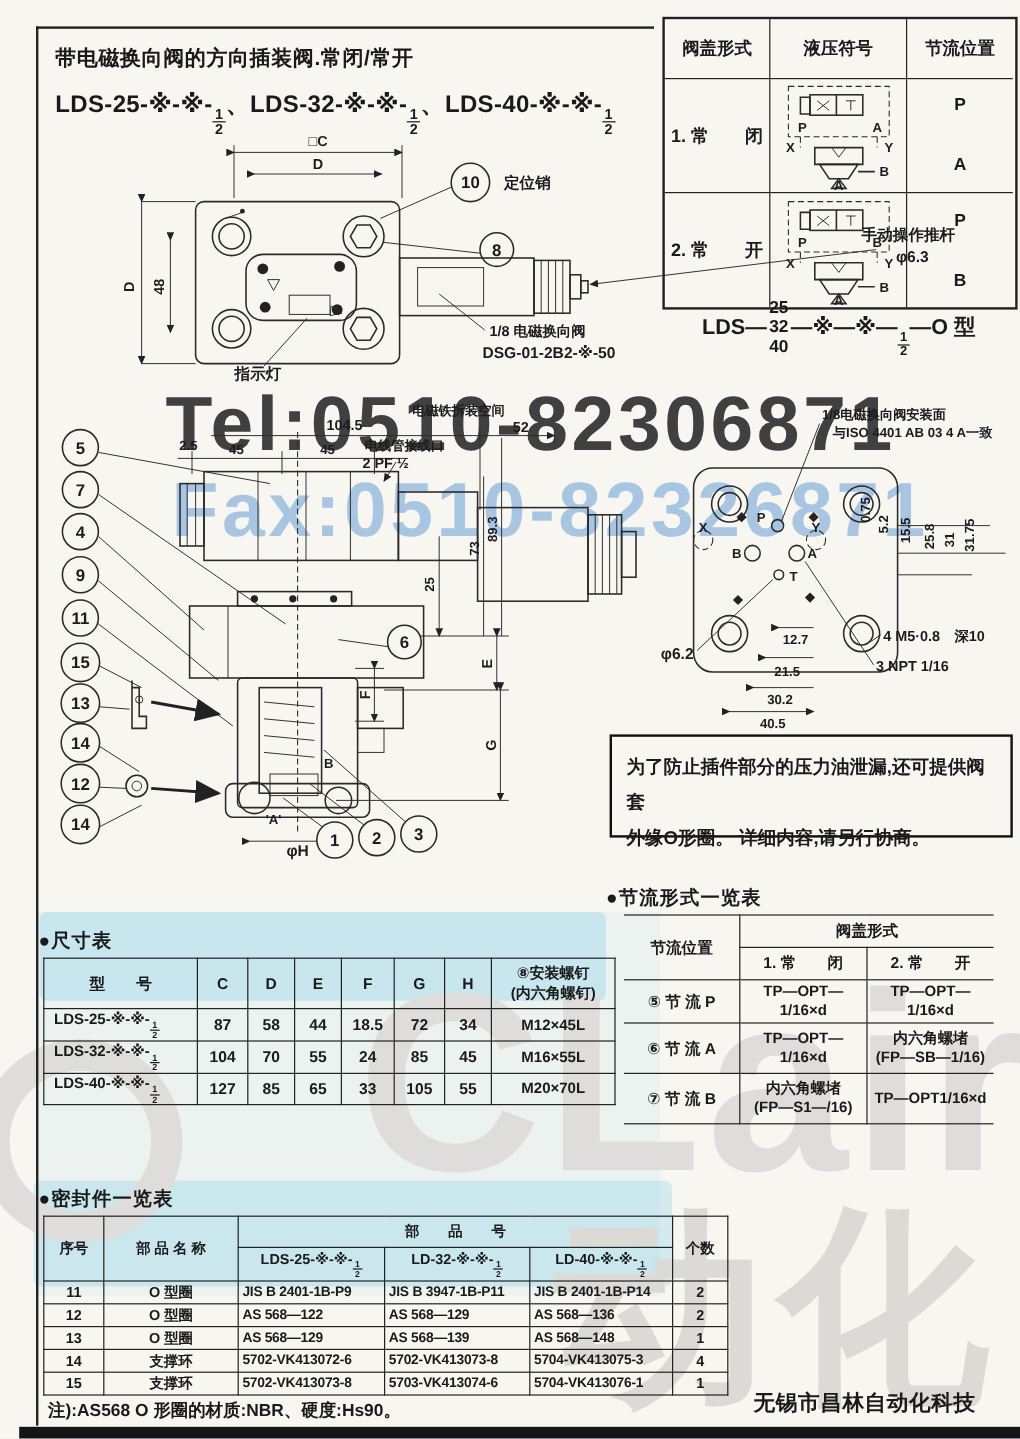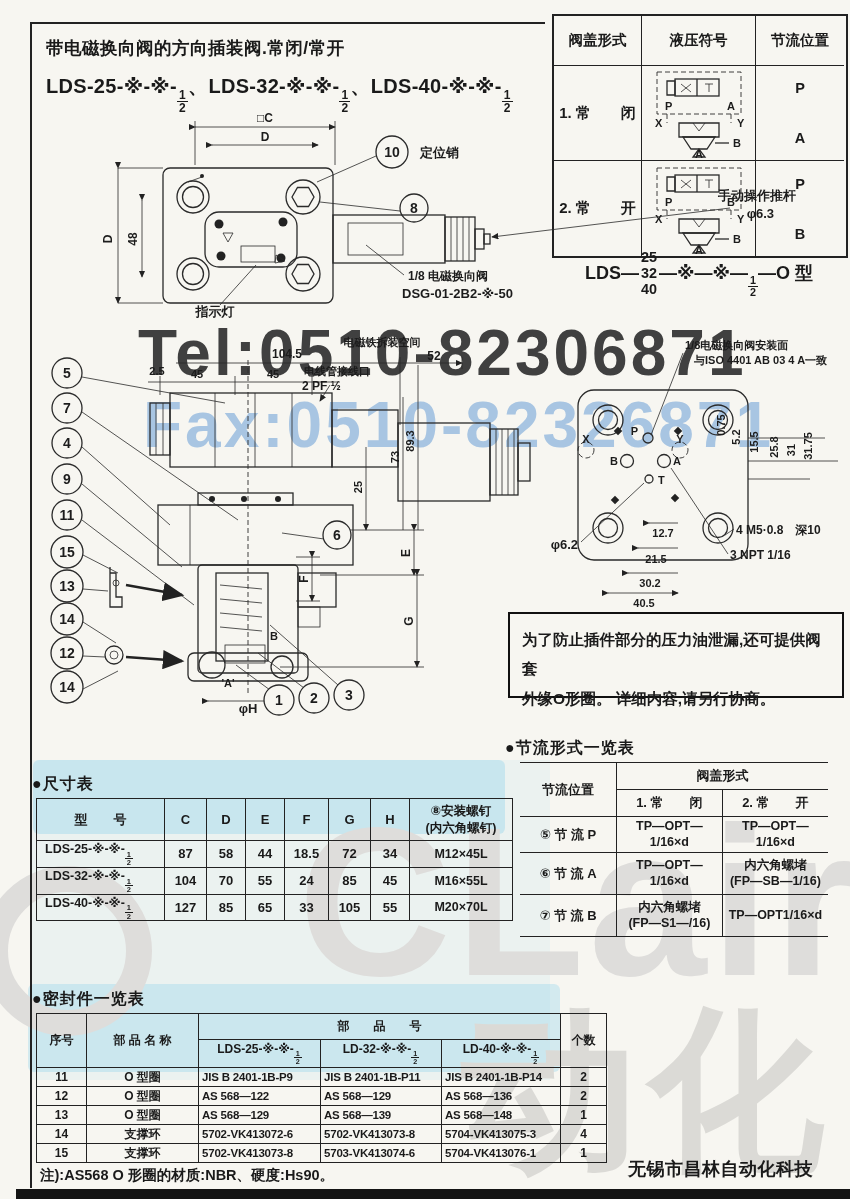--- a/index.html
+++ b/index.html
@@ -562,21 +562,21 @@
             </span></td>
       <td style="width:110px"><span>LD-40-※-※-</span><span class="frac">
               <i>1</i>
               <i>2</i>
             </span></td>
     </tr>
     <tr style="height:19px">
       <td>11</td>
           <td>O 型圈</td>
       <td class="pn">JIS B 2401-1B-P9</td>
-          <td class="pn">JIS B 2401-1B-P11</td>
+          <td class="pn">JIS B 3947-1B-P11</td>
       <td class="pn">JIS B 2401-1B-P14</td>
           <td>2</td>
     </tr>
     <tr style="height:19px">
       <td>12</td>
           <td>O 型圈</td>
       <td class="pn">AS 568—122</td>
           <td class="pn">AS 568—129</td>
       <td class="pn">AS 568—136</td>
           <td>2</td>

